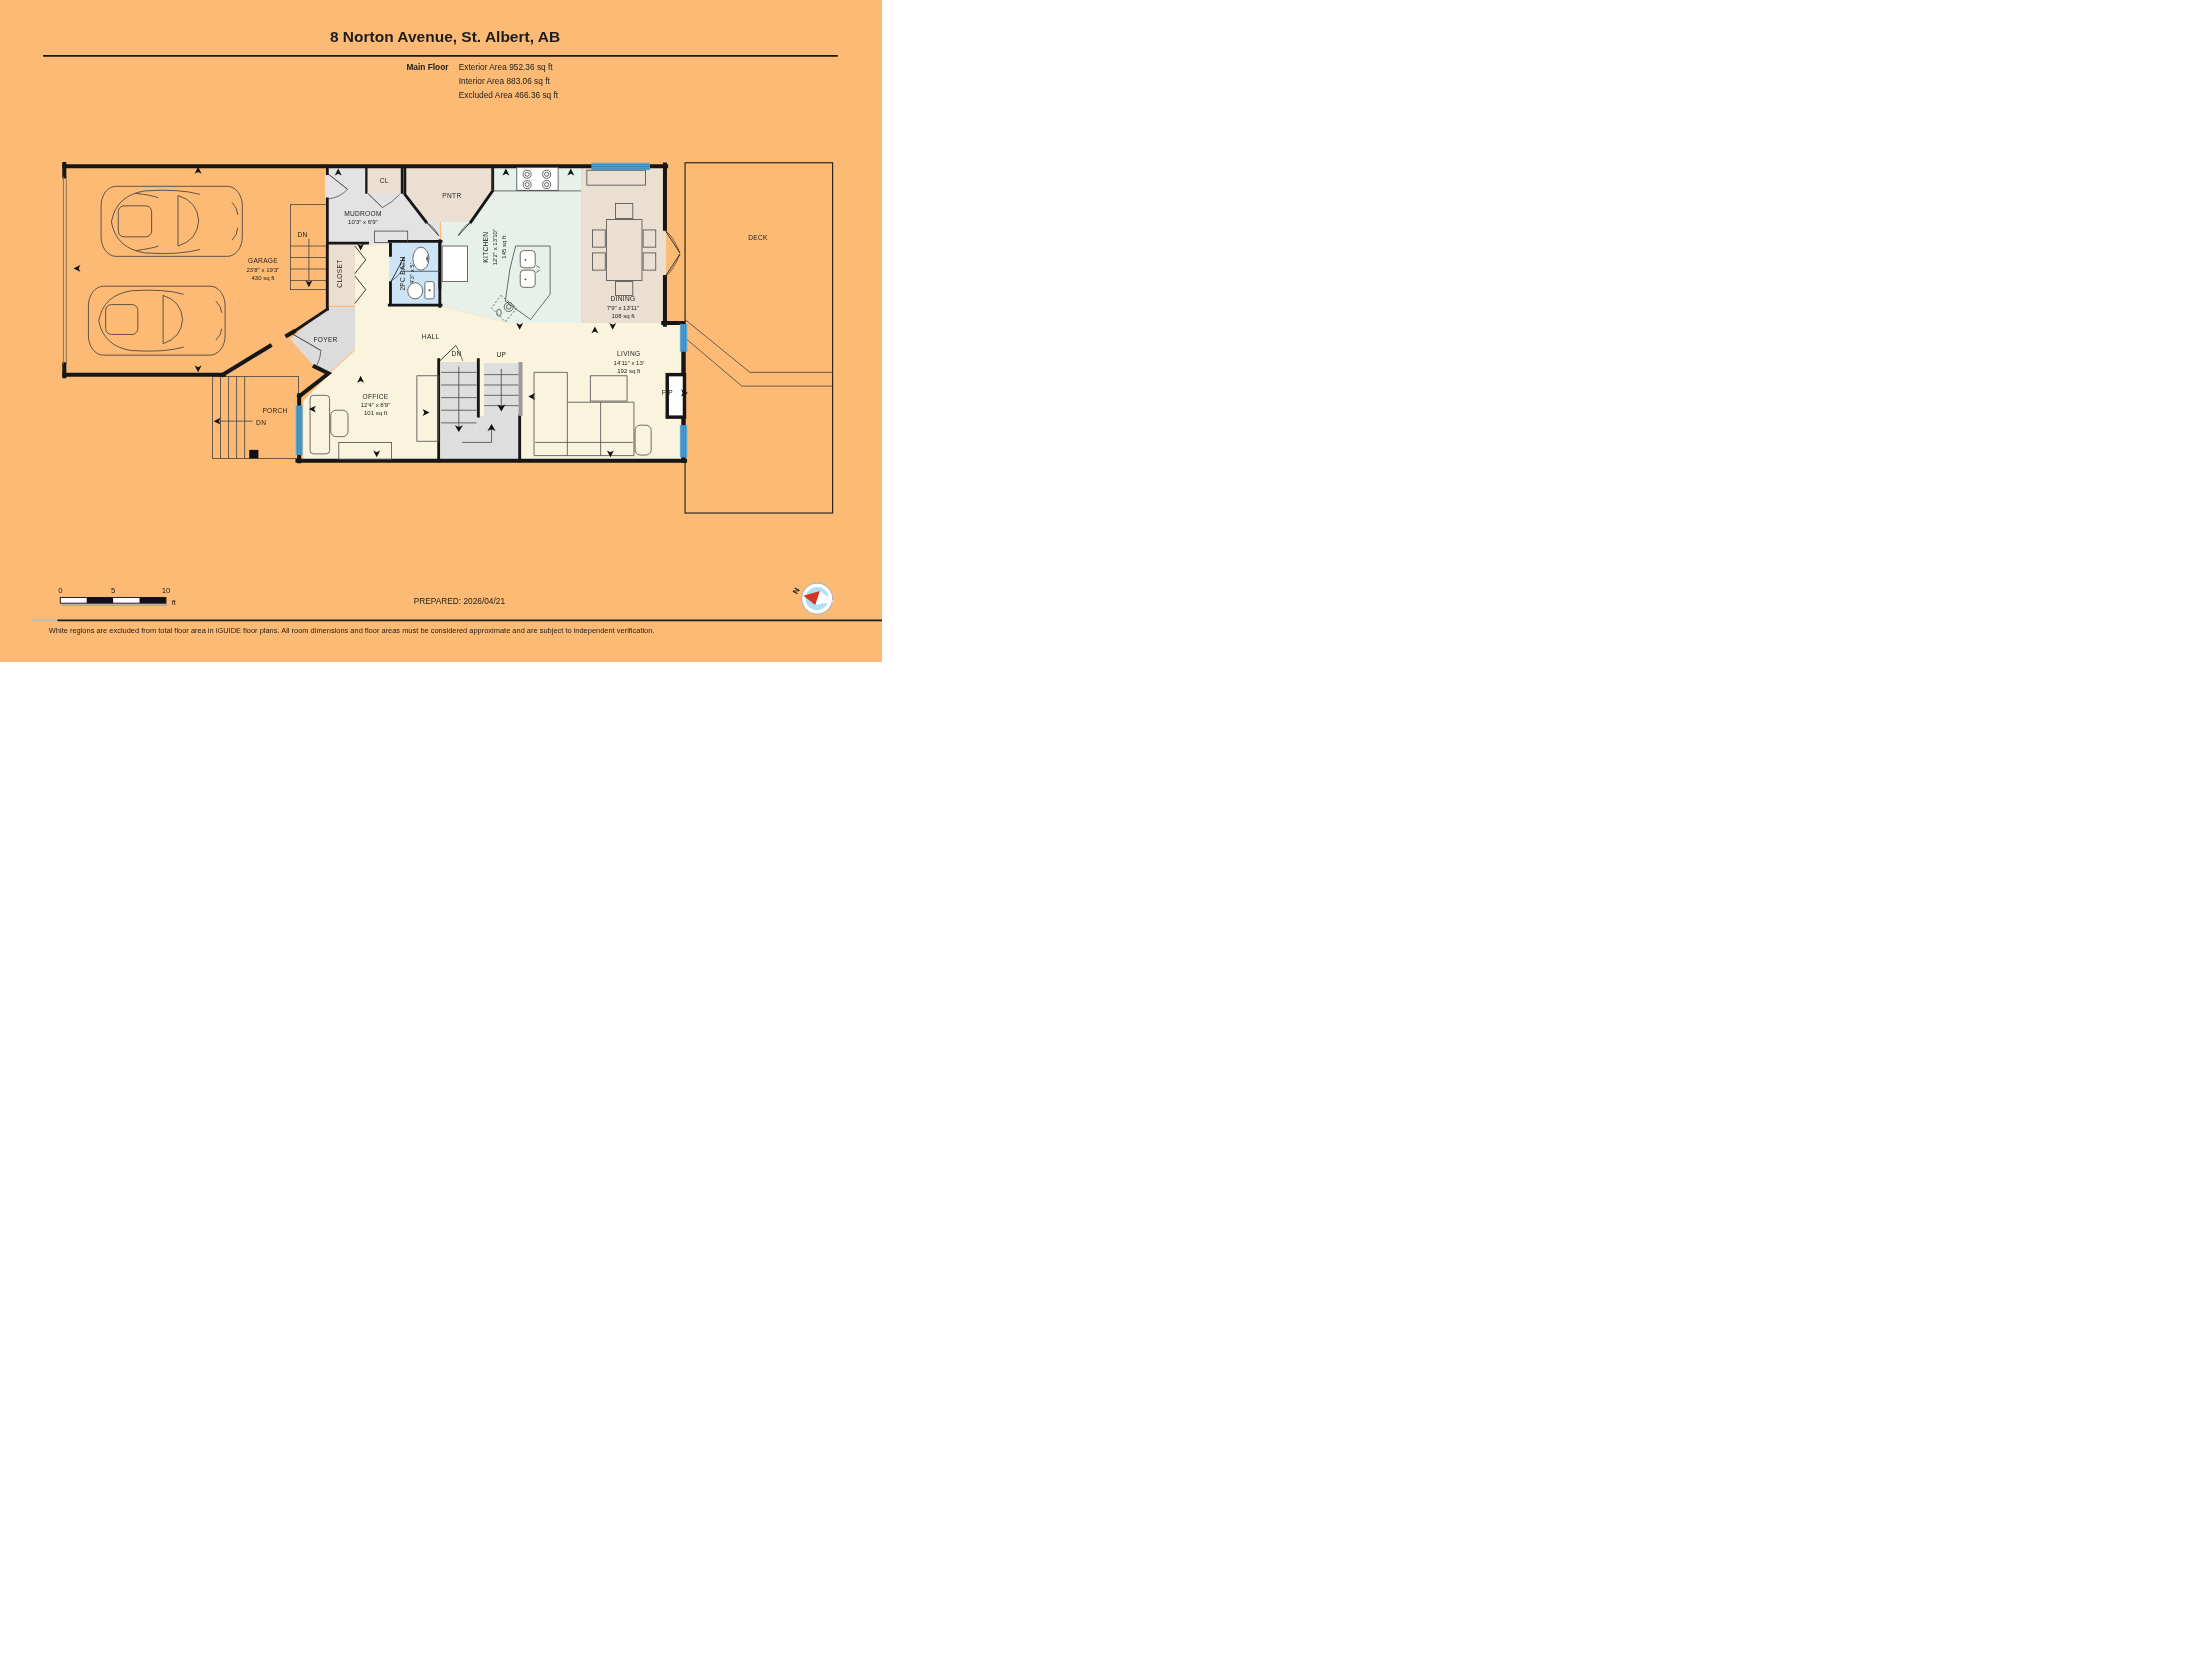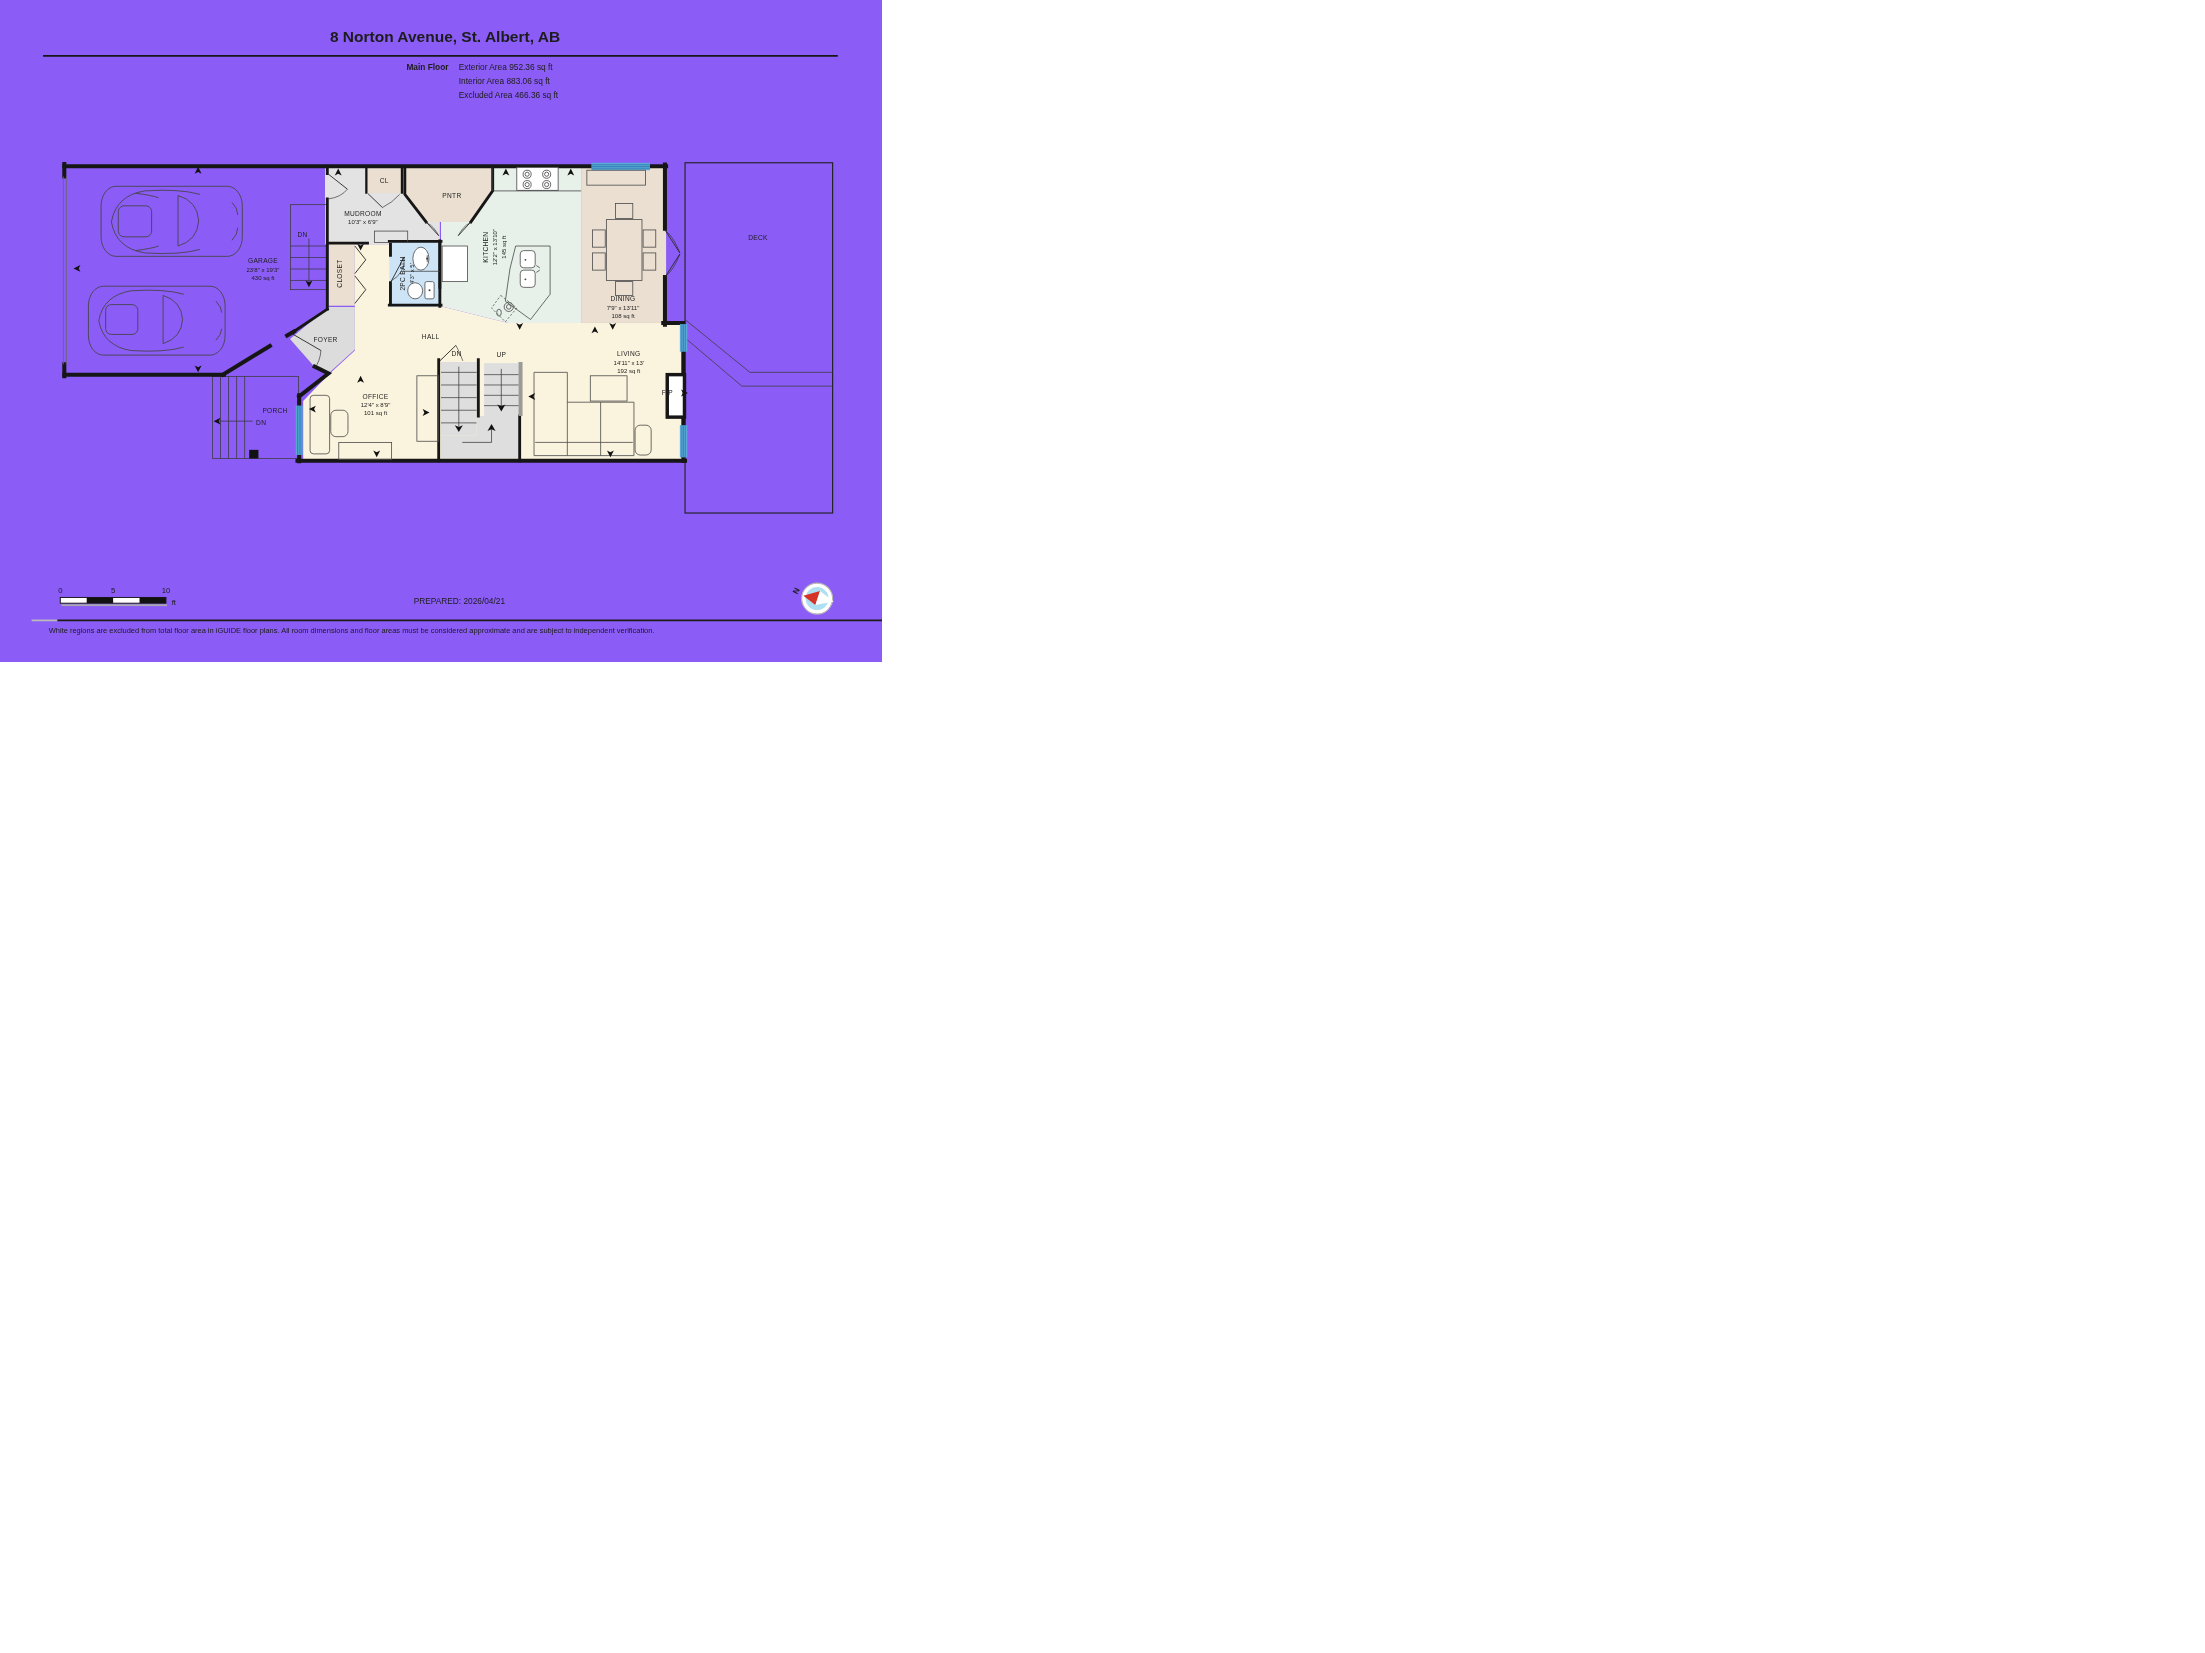--- a/index.html
+++ b/index.html
@@ -1,16 +1,16 @@
 <!DOCTYPE html>
 <html style="font-size:9.2px"><head>
 <meta charset="utf-8">
 <style>
   html,body{margin:0;padding:0;background:#ffffff;}
-  #canvas{position:relative;width:882px;height:662px;background:#8b5cf6;overflow:hidden;
+  #canvas{position:relative;width:882px;height:662px;background:#fdba74;overflow:hidden;
           font-family:"Liberation Sans", sans-serif;}
   svg text{font-family:"Liberation Sans", sans-serif; fill:#1c1c1c;}
   .ttl{font-size:27px;font-weight:bold;}
   .hdr-b{font-size:14.5px;font-weight:bold;}
   .hdr{font-size:14.5px;}
   .rm{font-size:11.5px;letter-spacing:.5px;}
   .dim{font-size:10.5px;}
   .ftr{font-size:13px;}
   .sc{font-size:13.5px;}
   .wx{stroke:#161616;stroke-width:7;fill:none;stroke-linecap:square;}

